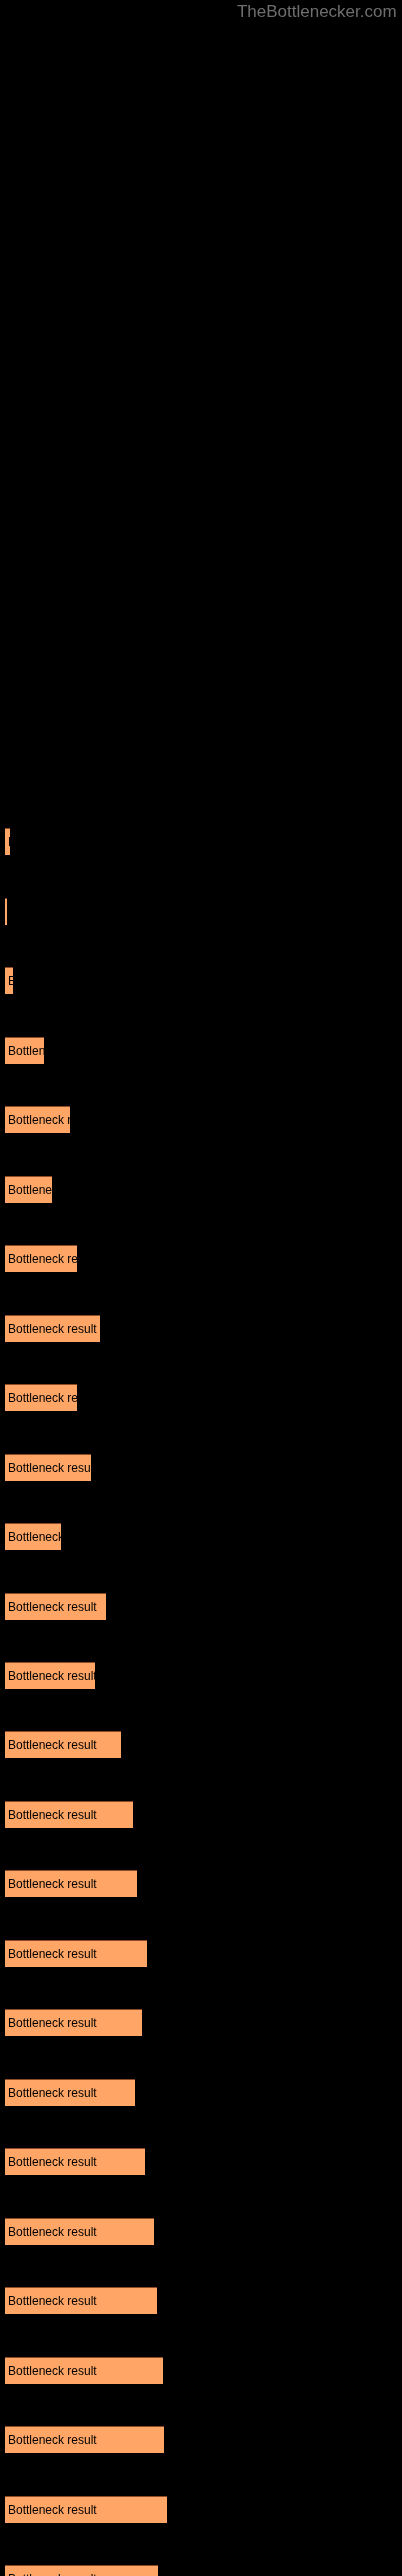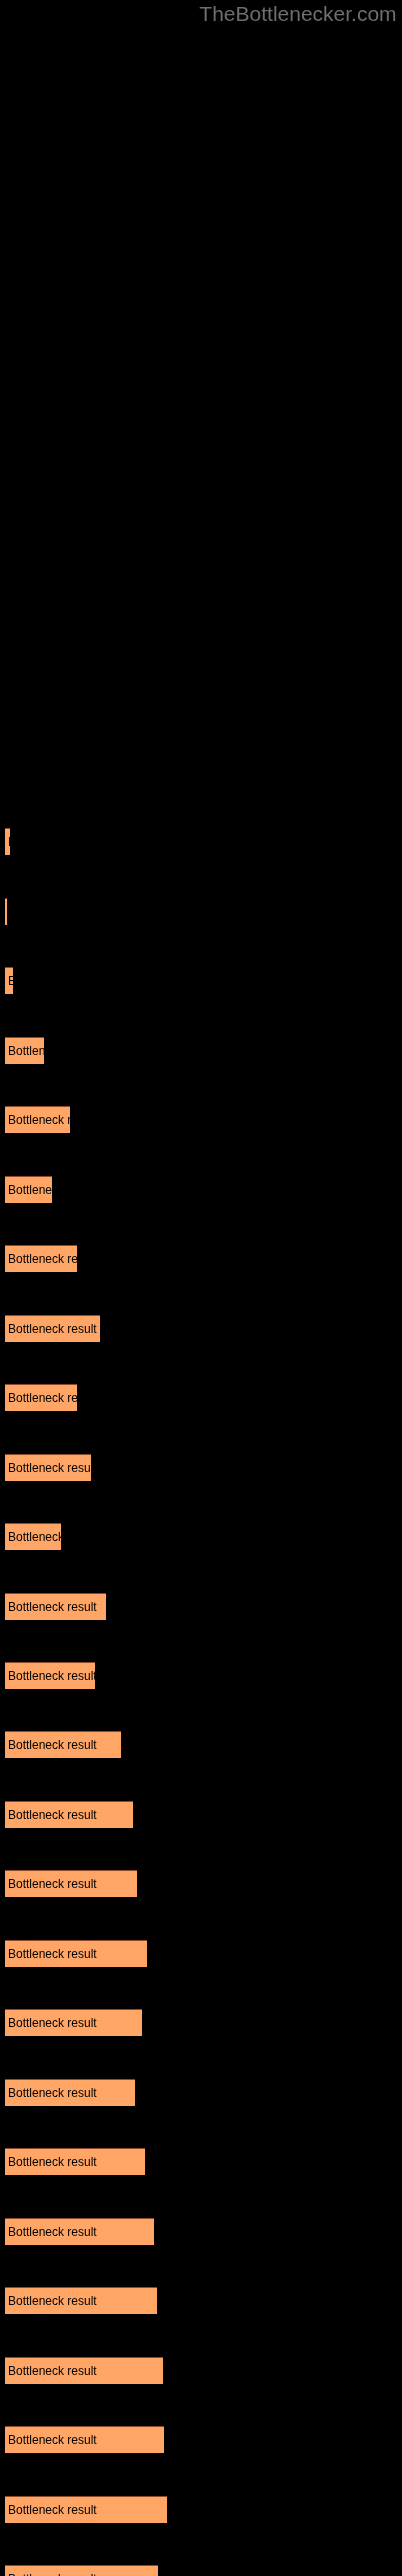--- a/index.html
+++ b/index.html
@@ -13,21 +13,21 @@
     height: 2576px;
     background: #000000;
     overflow: hidden;
     font-family: "Liberation Sans", sans-serif;
   }
   #watermark {
     position: absolute;
     right: 6.4px;
     top: 1.6px;
     color: #6e6e6e;
-    font-size: 21px;
+    font-size: 17px;
     font-family: "Liberation Sans", sans-serif;
     letter-spacing: 0px;
     white-space: nowrap;
   }
   #plot {
     position: absolute;
     left: 0;
     top: 0;
     width: 403px;
     height: 2576px;

